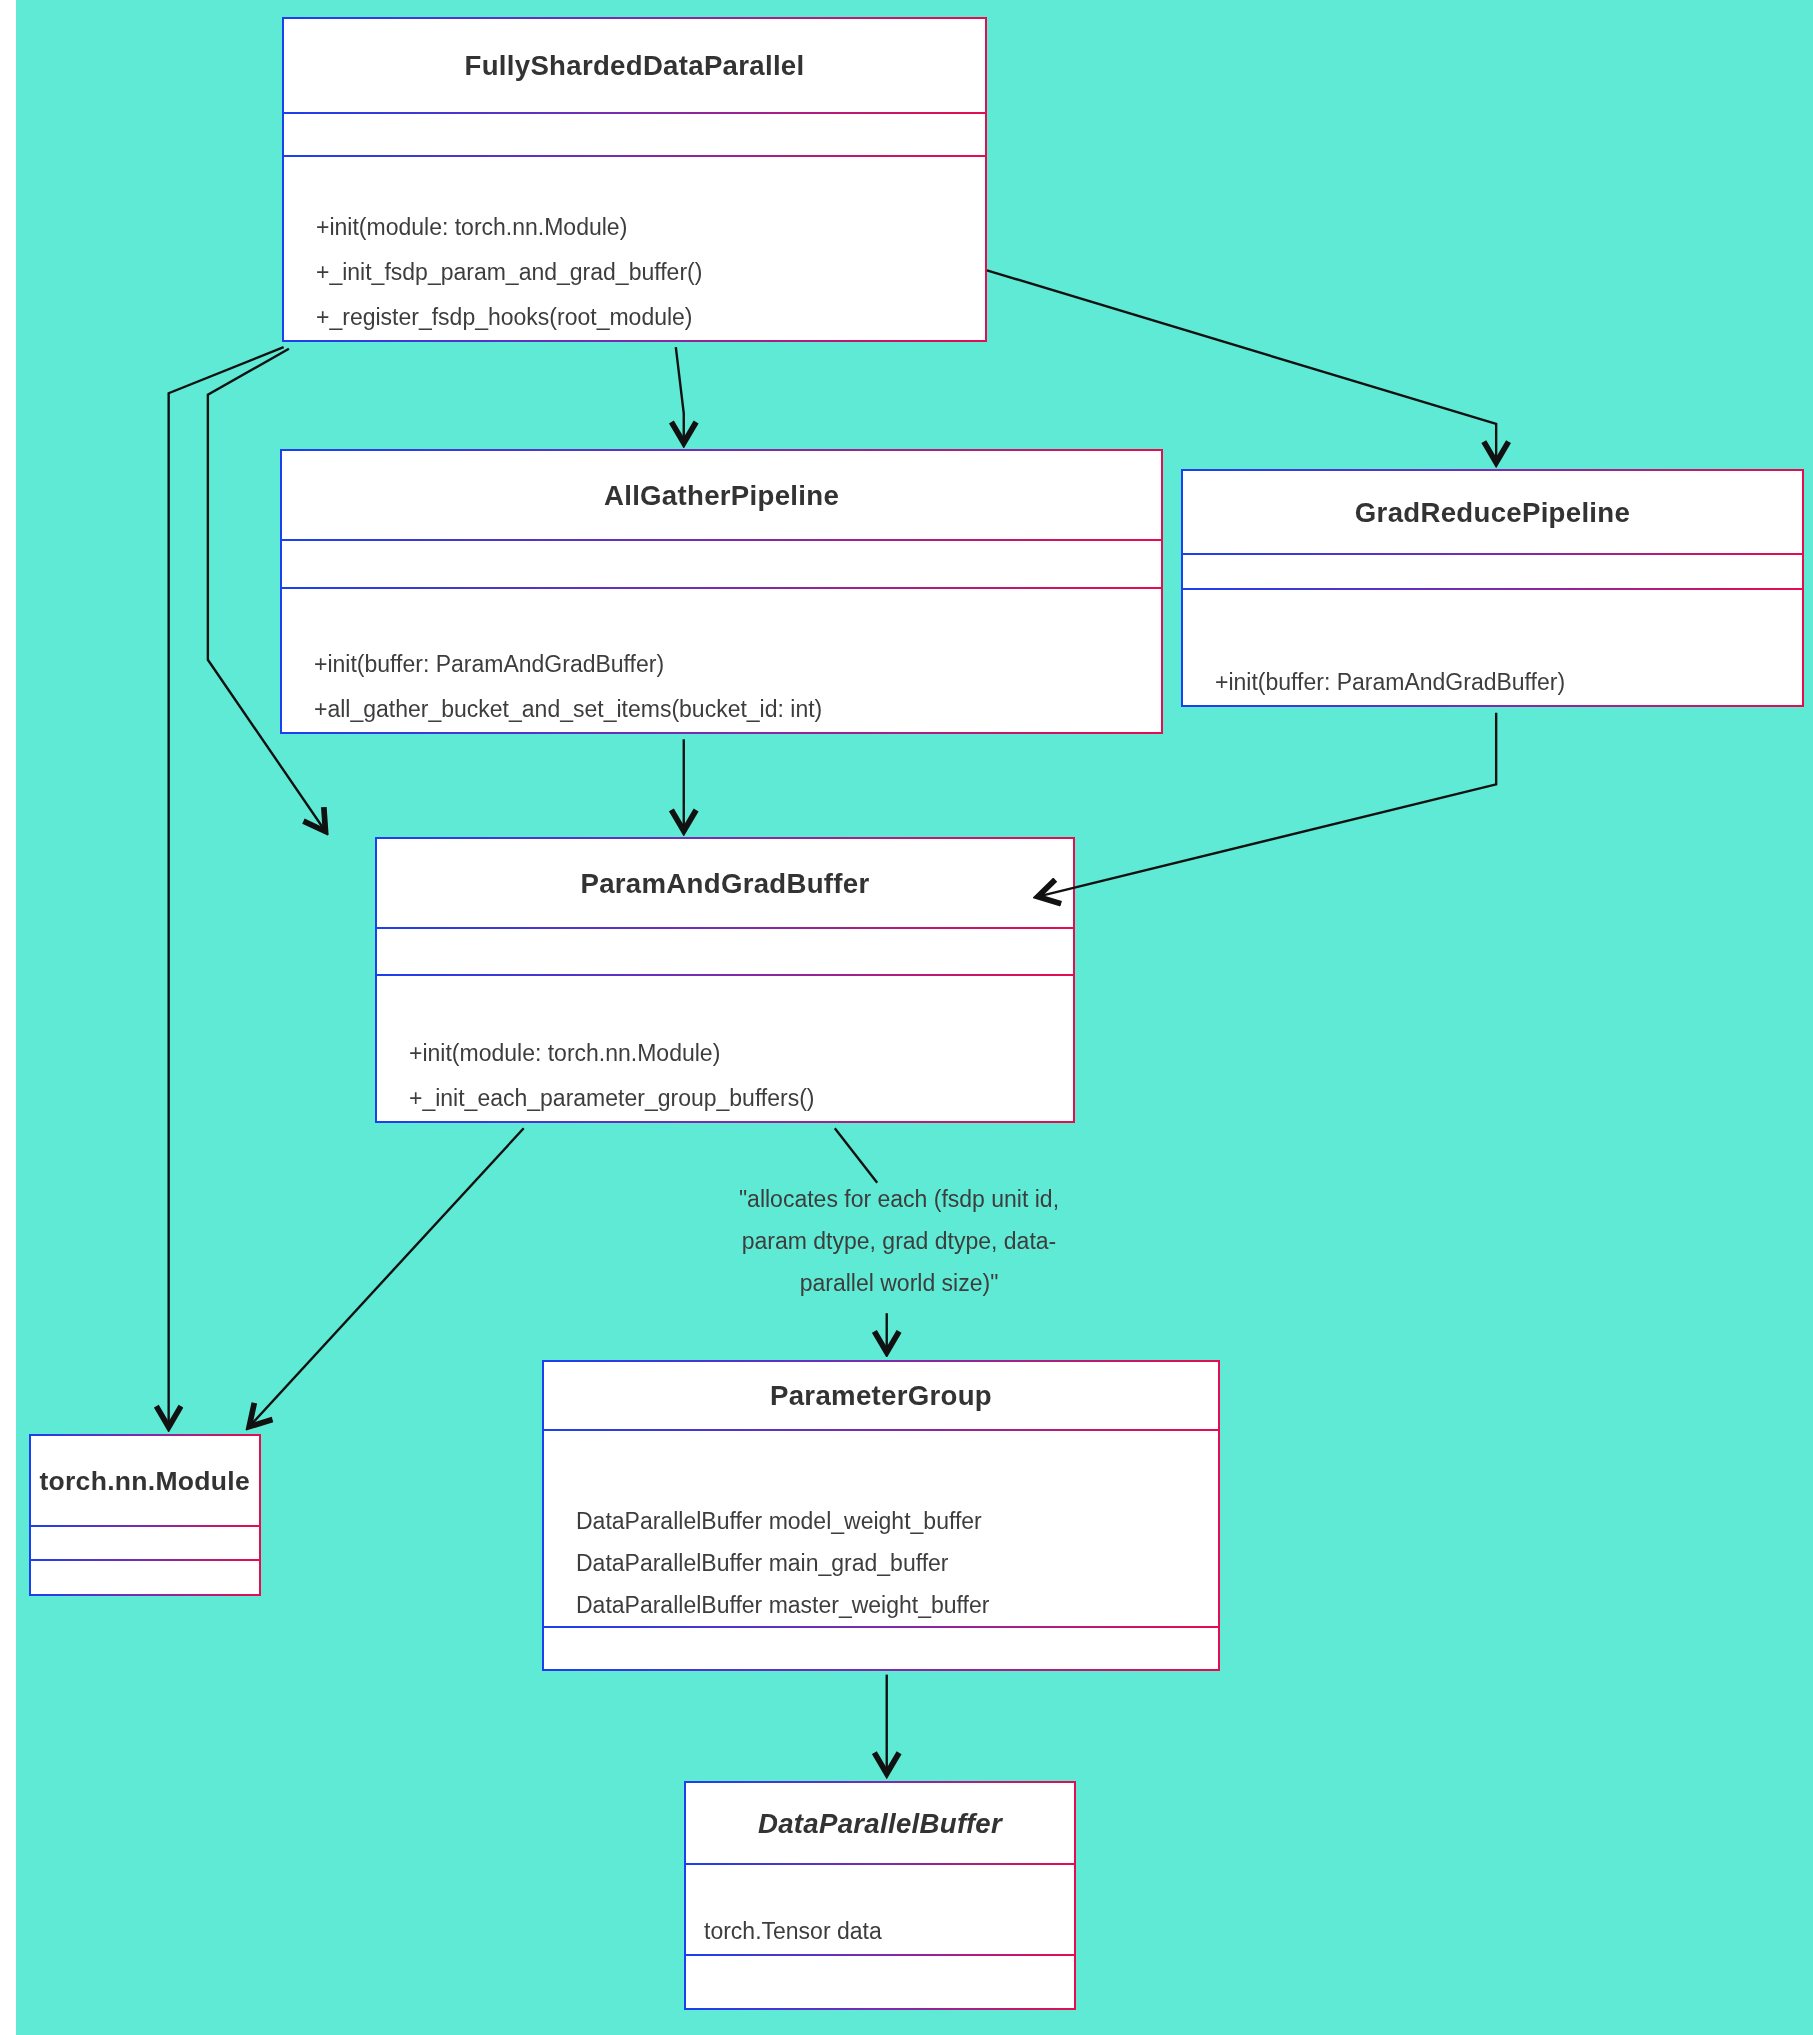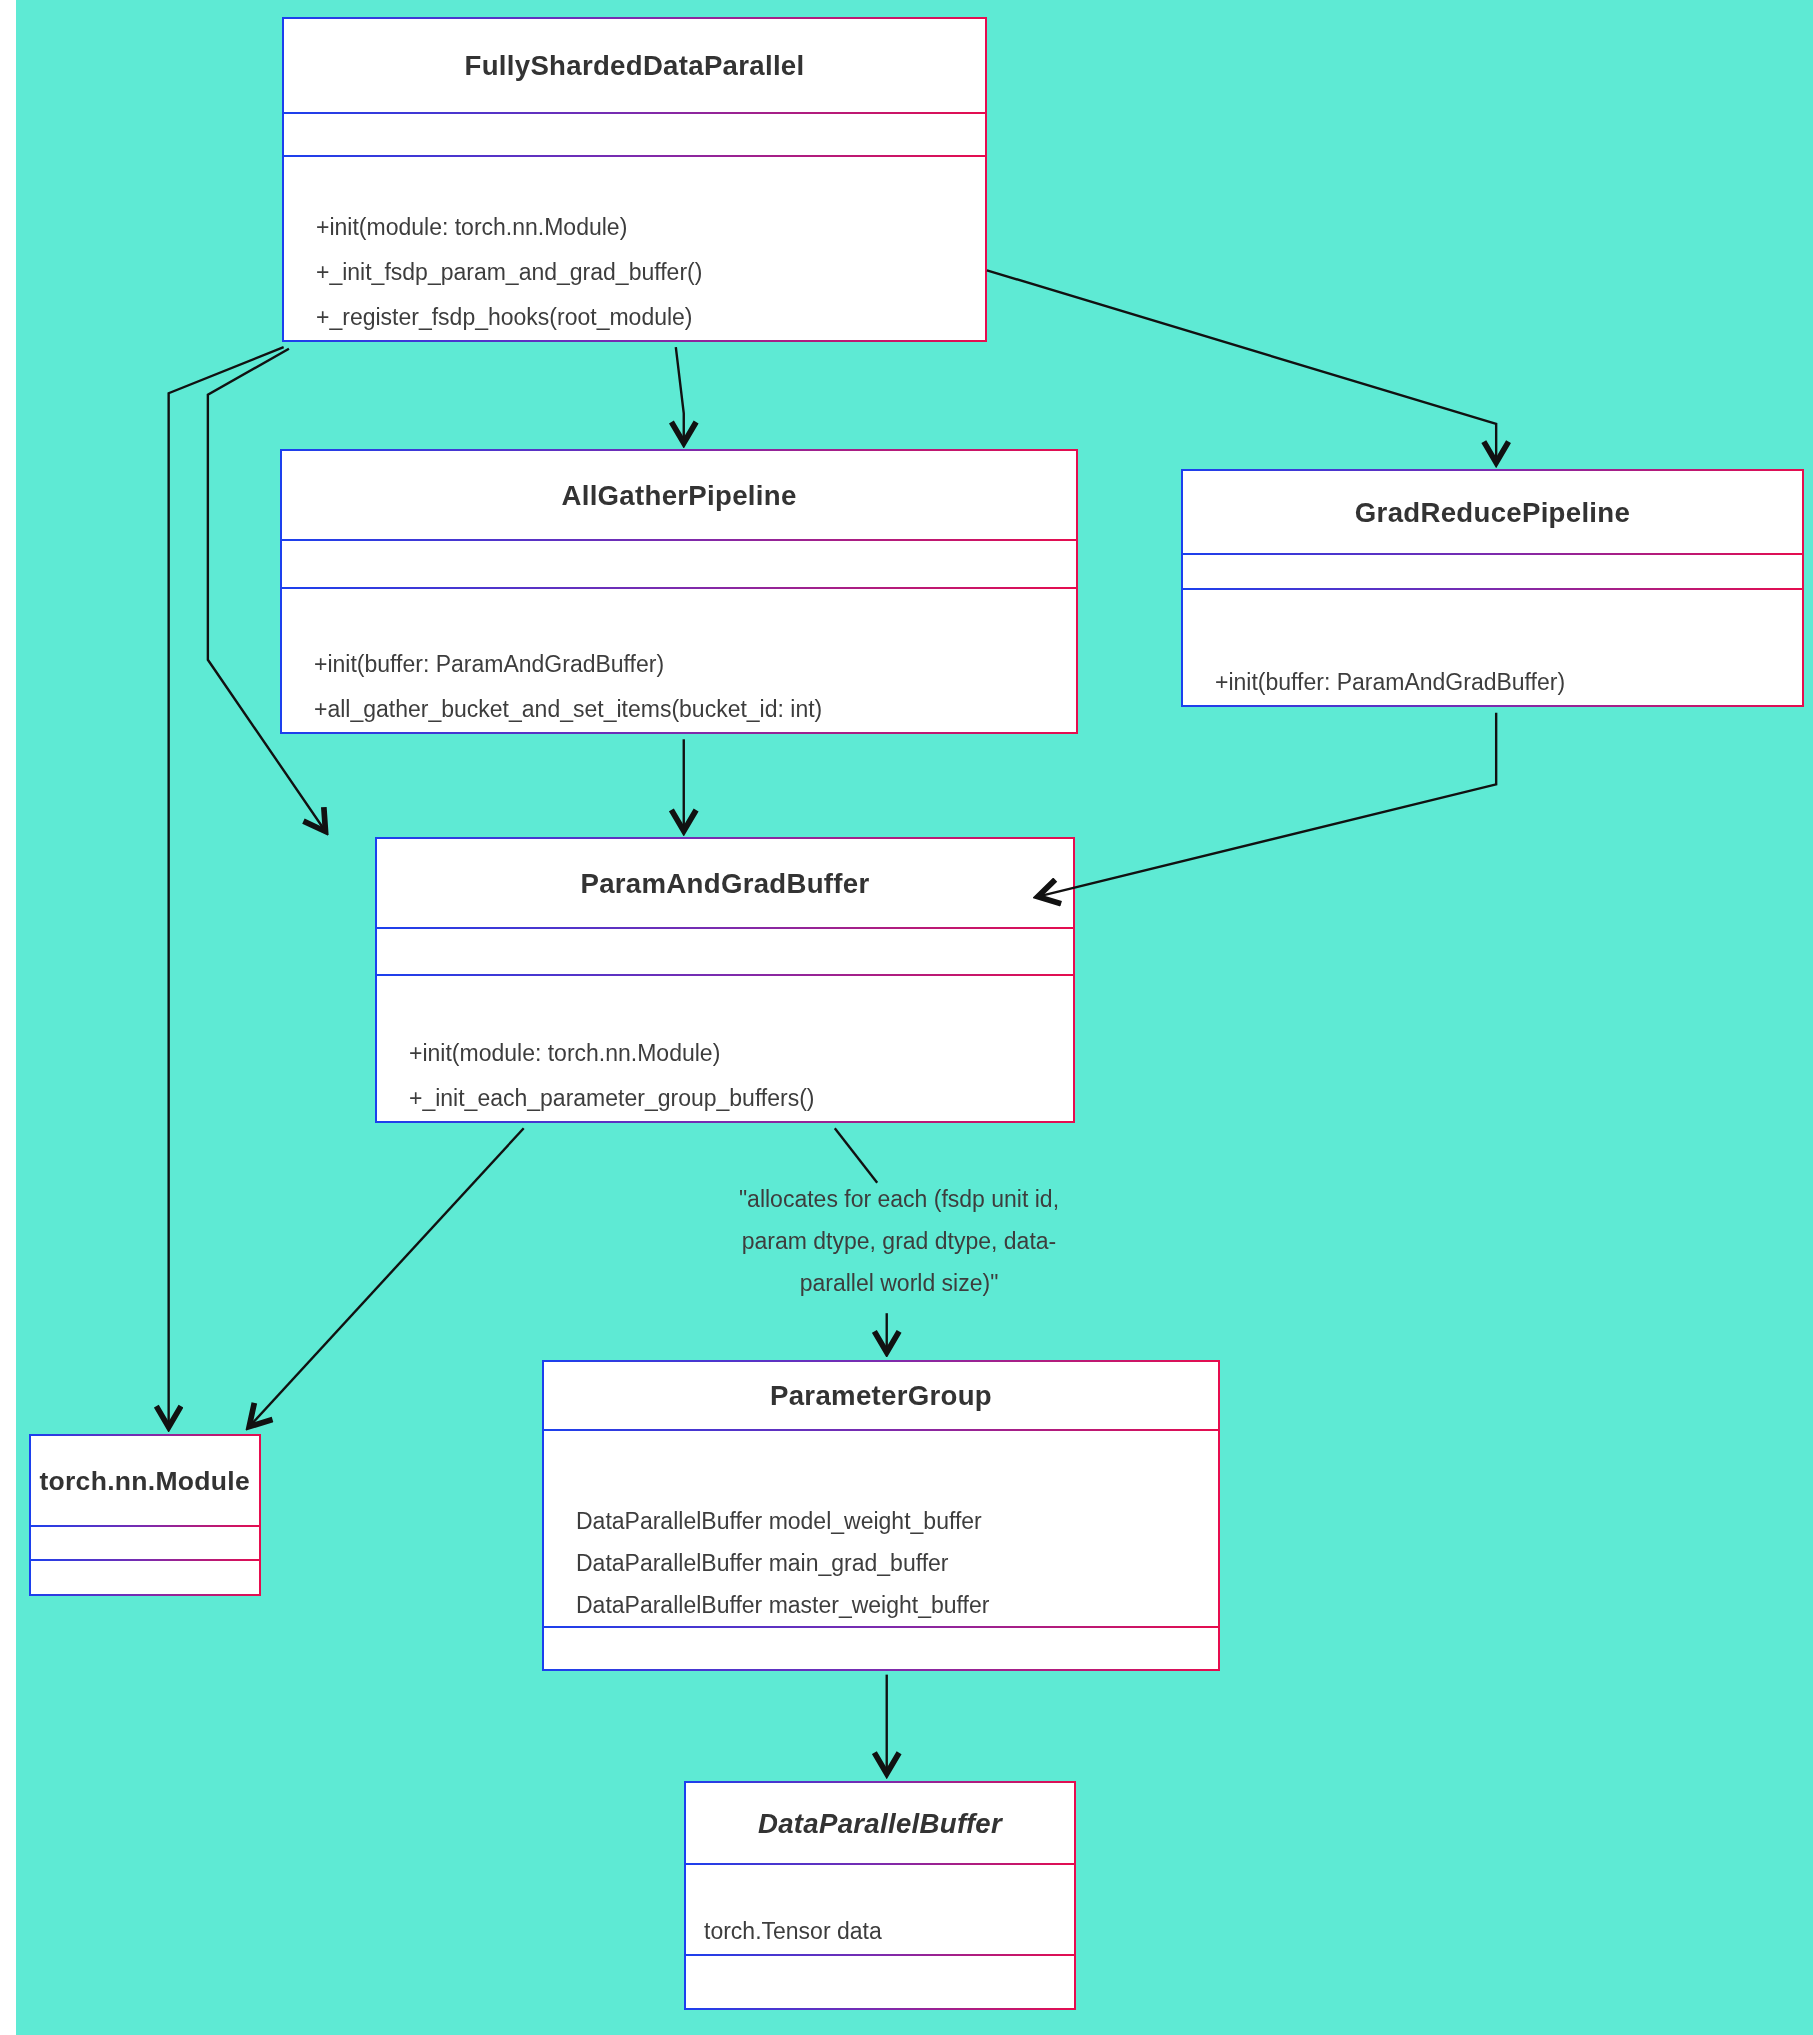--- a/index.html
+++ b/index.html
@@ -38,21 +38,21 @@
       <span>FullyShardedDataParallel</span>
     </div>
     <div class="cmp" style="height:45px;"></div>
     <div class="cmp body" style="height:187px;">
       <div class="line">+init(module: torch.nn.Module)</div>
       <div class="line">+_init_fsdp_param_and_grad_buffer()</div>
       <div class="line">+_register_fsdp_hooks(root_module)</div>
     </div>
   </div>
 
-  <div class="uml" style="left:264px; top:449px; width:798px;">
+  <div class="uml" style="left:264px; top:449px; width:883px;">
     <div class="cmp title" style="height:93px;">
       <span>AllGatherPipeline</span>
     </div>
     <div class="cmp" style="height:50px;"></div>
     <div class="cmp body" style="height:147px;">
       <div class="line">+init(buffer: ParamAndGradBuffer)</div>
       <div class="line">+all_gather_bucket_and_set_items(bucket_id: int)</div>
     </div>
   </div>
 

